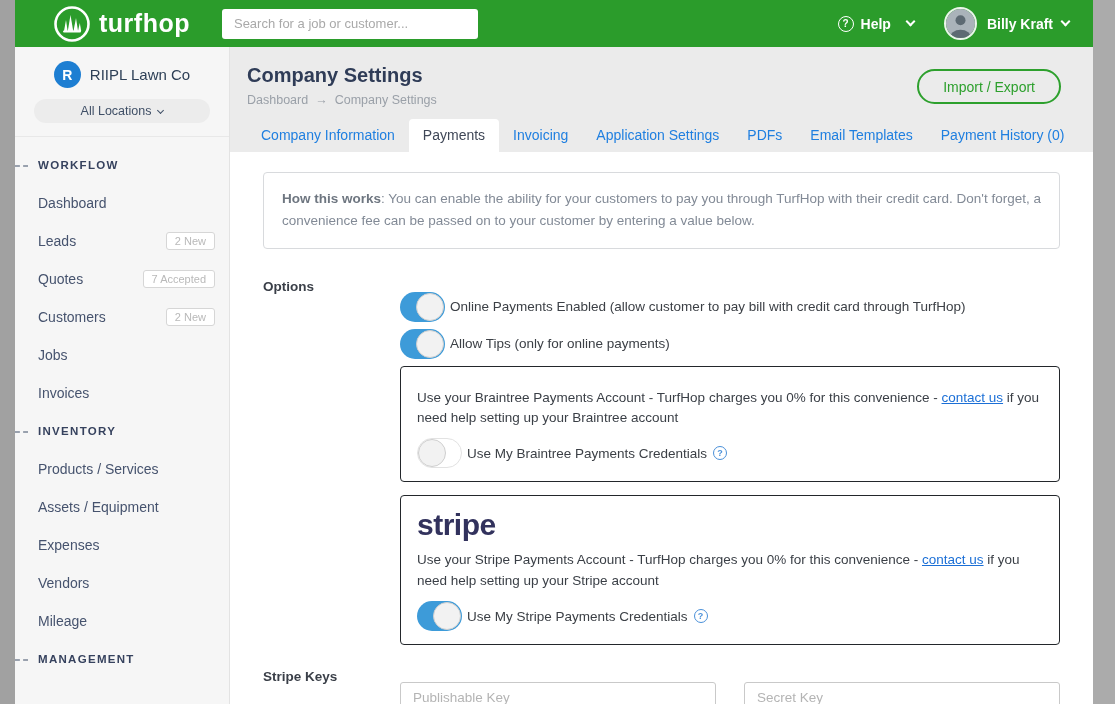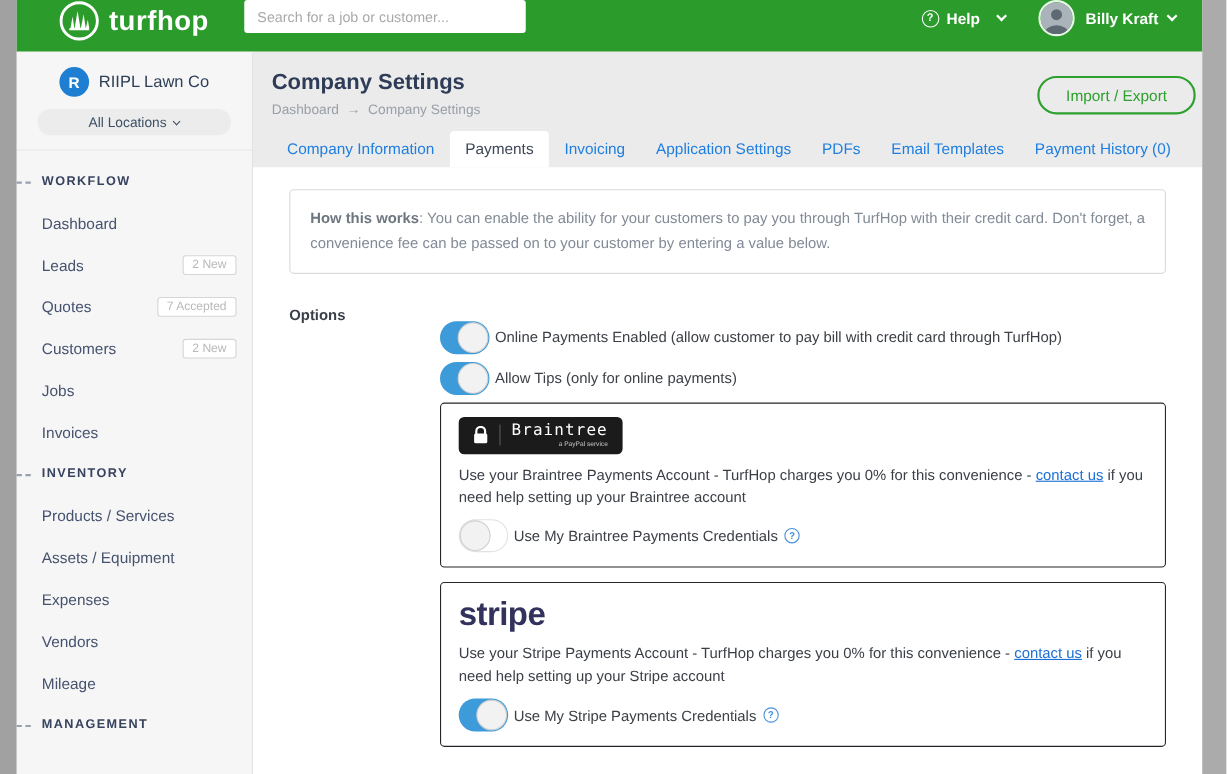--- a/index.html
+++ b/index.html
@@ -6,21 +6,21 @@
   html,body { width:1115px; height:704px; overflow:hidden; }
   body { font-family:"Liberation Sans", sans-serif; background:#ebebeb; position:relative; }
 
   .edge { position:absolute; top:0; bottom:0; z-index:50; }
   .edge-left { left:0; width:15px; background:#a1a1a1; }
   .edge-right { right:0; width:22px; background:#ababab; }
 
   .app { position:absolute; left:15px; right:22px; top:0; bottom:0; display:flex; flex-direction:column; }
 
   
-  .topbar { height:47px; background:#2b9c2b; display:flex; align-items:flex-start; padding:0 24px 0 38px; flex:none; }
+  .topbar { height:47px; background:#2b9c2b; display:flex; align-items:center; padding:0 24px 0 38px; flex:none; }
   .logo { display:flex; align-items:center; gap:8px; cursor:pointer; }
   .logo-text { color:#fff; font-size:25px; font-weight:bold; letter-spacing:0.5px; }
   .search-input { margin-left:32px; width:256px; height:30px; border:2px solid rgba(255,255,255,0.65); border-radius:3px; background:#fff; padding:0 10px; font-size:13px; color:#555; outline:none; }
   .search-input::placeholder { color:#a9a9a9; }
   .top-right { margin-left:auto; display:flex; align-items:center; color:#fff; }
   .help-btn { display:flex; align-items:center; gap:7px; font-size:14px; font-weight:bold; cursor:pointer; }
   .q-circle { width:16px; height:16px; border:1.5px solid #fff; border-radius:50%; display:inline-flex; align-items:center; justify-content:center; font-size:10px; font-weight:bold; }
   .chev { display:inline-block; width:7px; height:7px; border-right:2px solid; border-bottom:2px solid; transform:rotate(45deg); margin-left:9px; margin-top:-4px; }
   .user-menu { display:flex; align-items:center; margin-left:30px; cursor:pointer; }
   .avatar { width:33px; height:33px; border-radius:50%; overflow:hidden; border:2px solid rgba(255,255,255,0.9); flex:none; }
@@ -42,21 +42,21 @@
   .nav-section-header::before { content:""; position:absolute; left:0; top:50%; width:13px; border-top:2px dashed #99a1ae; }
   .nav-item { height:38px; display:flex; align-items:center; justify-content:space-between; padding:0 14px 0 23px; font-size:14px; color:#46536e; cursor:pointer; }
   .side-badge { border:1px solid #d6d6d6; border-radius:3px; background:#fff; padding:2px 8px; font-size:11px; color:#b9b9b9; }
 
   
   .main { flex:1; display:flex; flex-direction:column; min-width:0; background:#ebebeb; }
   .main-top { position:relative; padding:0 17px; flex:none; }
   .page-title { margin-top:17px; font-size:20px; font-weight:bold; color:#2f3c57; }
   .breadcrumb { margin-top:6px; font-size:12.5px; color:#9aa0a8; display:flex; gap:7px; }
   .breadcrumb .crumb-link { cursor:pointer; }
-  .import-btn { position:absolute; right:6px; top:22px; height:35px; padding:0 24px; border-radius:18px; border:2px solid #2da02d; background:transparent; color:#2da02d; font-size:14px; font-family:inherit; cursor:pointer; }
+  .import-btn { position:absolute; right:32px; top:22px; height:35px; padding:0 24px; border-radius:18px; border:2px solid #2da02d; background:transparent; color:#2da02d; font-size:14px; font-family:inherit; cursor:pointer; }
   .tabs { margin-top:12px; display:flex; align-items:flex-start; }
   .tab { padding:8px 14px 9px; font-size:14px; color:#1f7fe0; cursor:pointer; white-space:nowrap; }
   .tab.active { background:#fff; border-radius:4px 4px 0 0; color:#3f4757; }
 
   
   .panel { flex:1; background:#fff; padding:20px 33px 0; overflow:hidden; }
   .info-box { border:1px solid #d8dadd; border-radius:4px; padding:15px 18px; font-size:13.5px; color:#828a96; line-height:1.65; }
   .info-lead { font-weight:bold; color:#6e7680; }
 
   .form-row { display:flex; }
@@ -226,33 +226,20 @@
               <span class="toggle-label">Online Payments Enabled (allow customer to pay bill with credit card through TurfHop)</span>
             </div>
             <div class="toggle-row">
               <span class="toggle on">
                   <span class="knob"></span>
                 </span>
               <span class="toggle-label">Allow Tips (only for online payments)</span>
             </div>
 
             <div class="provider-box braintree">
-              <div class="bt-logo">
-                <span style="display:inline-flex;">
-                  <svg width="14" height="17" viewBox="0 0 14 17">
-                    <path d="M3 7.5 V5 a4 4 0 0 1 8 0 V7.5" fill="none" stroke="#fff" stroke-width="2"></path>
-                    <rect x="1" y="7" width="12" height="9" rx="1.5" fill="#fff"></rect>
-                  </svg>
-                </span>
-                <span class="bt-divider"></span>
-                <span class="bt-words">
-                  <span class="bt-name">Braintree</span>
-                  <span class="bt-sub">a PayPal service</span>
-                </span>
-              </div>
               <div class="provider-desc">
                 <span>Use your Braintree Payments Account - TurfHop charges you 0% for this convenience - </span><a class="link">contact us</a><span> if you need help setting up your Braintree account</span>
               </div>
               <div class="provider-toggle-row">
                 <span class="toggle off">
                     <span class="knob"></span>
                   </span>
                 <span class="toggle-label">Use My Braintree Payments Credentials</span>
                 <span class="q-icon">?</span>
               </div>

